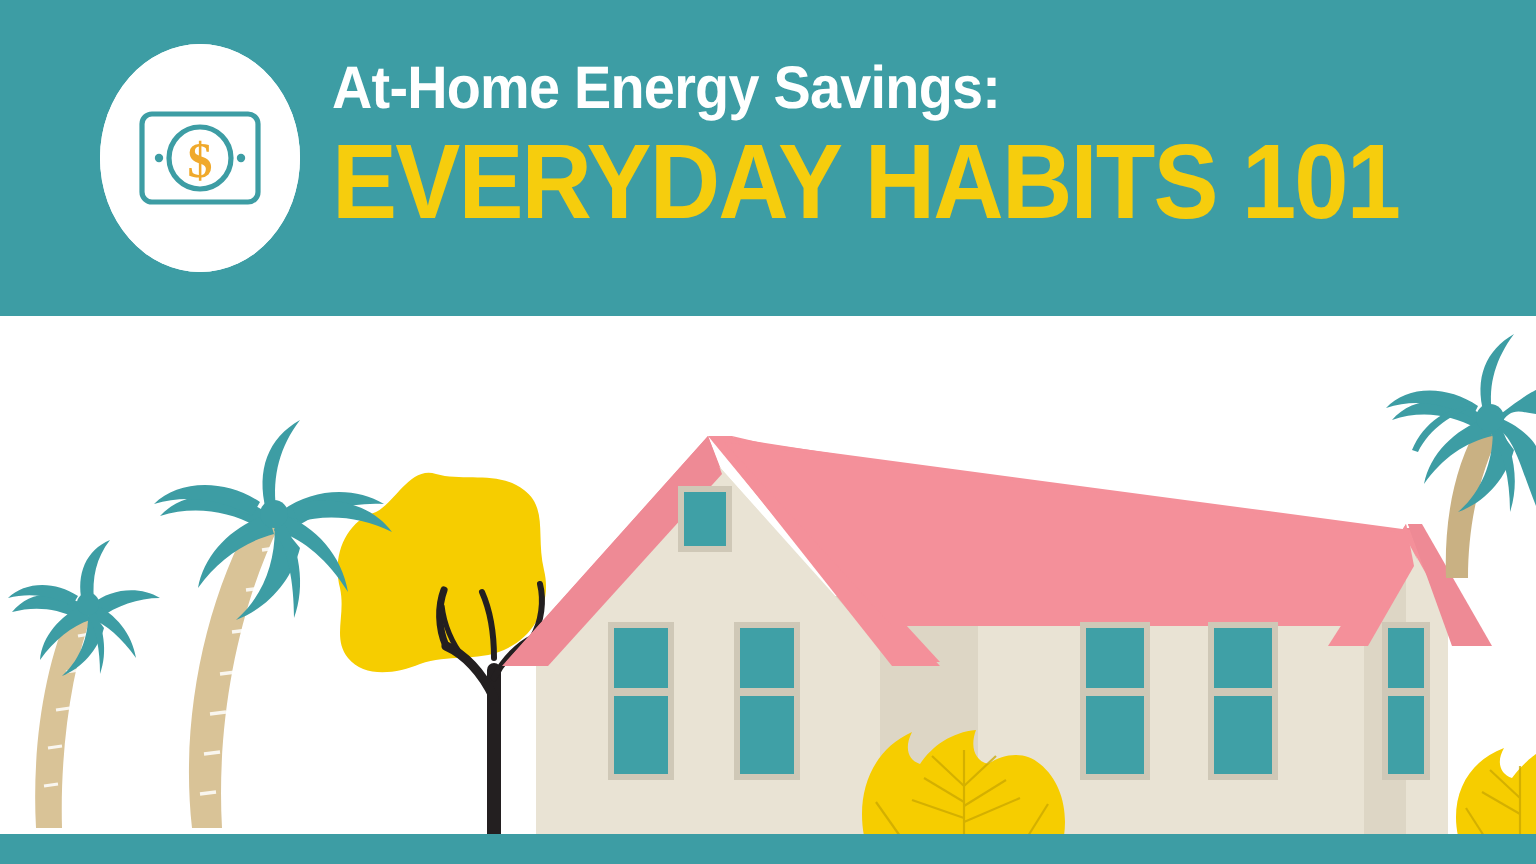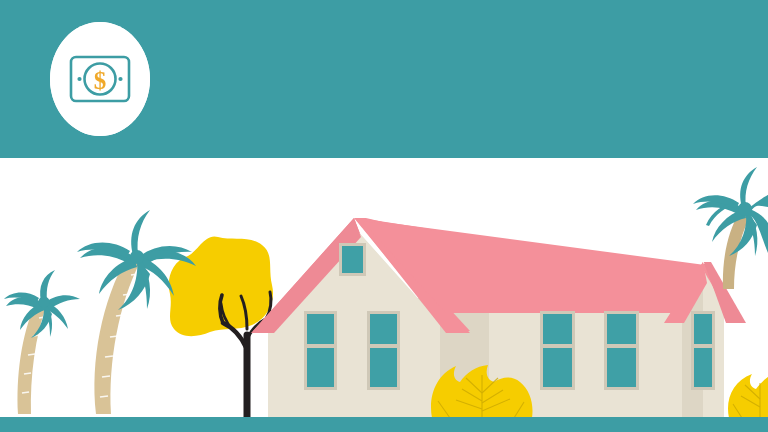--- a/index.html
+++ b/index.html
@@ -60,20 +60,24 @@
       <svg width="100" height="114" viewBox="0 0 100 114">
         <ellipse cx="50" cy="57" rx="50" ry="57" fill="#ffffff"></ellipse>
         <rect x="21" y="35" width="58" height="44" rx="5" ry="5" fill="none" stroke="#3D9DA4" stroke-width="2.6"></rect>
         <circle cx="50" cy="57" r="15.5" fill="none" stroke="#3D9DA4" stroke-width="2.6"></circle>
         <circle cx="29.5" cy="57" r="2.1" fill="#3D9DA4"></circle>
         <circle cx="70.5" cy="57" r="2.1" fill="#3D9DA4"></circle>
         <text x="50" y="66.5" text-anchor="middle" font-family="Liberation Serif, serif" font-size="25" font-weight="bold" fill="#F0A92B">$</text>
       </svg>
     </div>
 
+    <div class="title-block">
+      <div class="title-sub">At-Home Energy Savings:</div>
+      <div class="title-main">EVERYDAY HABITS 101</div>
+    </div>
   </div>
   <div class="header-rule"></div>
 
   <div class="scene">
 
     <svg class="layer" viewBox="0 0 768 271" preserveAspectRatio="none">
 
       <g>
         <path fill="#F6CD00" d="M188 95 C172 100 166 118 170 133 C173 147 166 158 174 168
                  C182 178 198 176 210 171 C224 166 238 170 252 164 C268 157 276 140 272 124

